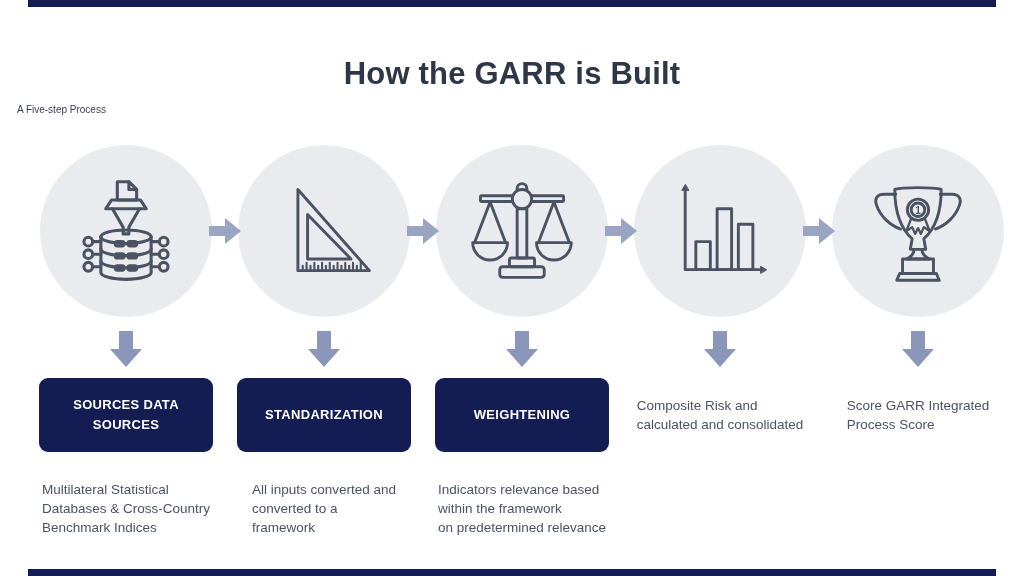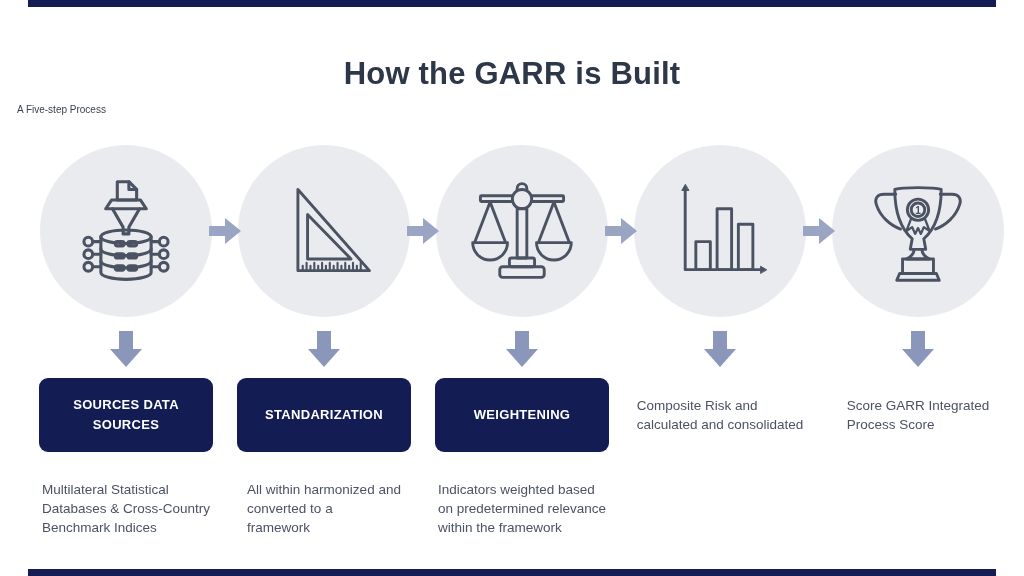--- a/index.html
+++ b/index.html
@@ -107,21 +107,21 @@
     <div class="arrow-down">
       <svg width="34" height="38" viewBox="0 0 34 38">
           <path d="M10,1 H24 V19 H33 L17,37 L1,19 H10 Z" fill="#8b97ba"></path>
         </svg>
     </div>
     <div class="label-box">
       <div>STANDARIZATION</div>
       <div></div>
     </div>
     <div class="desc">
-      <div>All within harmonized and</div>
+      <div>All inputs converted and</div>
       <div>converted to a</div>
       <div>framework</div>
     </div>
   </div>
 
   <div class="col">
     <div class="circle">
       <svg class="icon-svg" width="116" height="116" viewBox="0 0 120 120" stroke-width="3">
         <rect x="17" y="23.5" width="86" height="6" rx="1"></rect>
         <path d="M55,17 v-1 a5,5 0 0 1 10,0 v1"></path>
@@ -138,23 +138,23 @@
     <div class="arrow-down">
       <svg width="34" height="38" viewBox="0 0 34 38">
           <path d="M10,1 H24 V19 H33 L17,37 L1,19 H10 Z" fill="#8b97ba"></path>
         </svg>
     </div>
     <div class="label-box">
       <div>WEIGHTENING</div>
       <div></div>
     </div>
     <div class="desc">
-      <div>Indicators weighted based</div>
+      <div>Indicators relevance based</div>
+      <div>within the framework</div>
       <div>on predetermined relevance</div>
-      <div>within the framework</div>
       <div></div>
     </div>
   </div>
 
   <div class="col">
     <div class="circle">
       <svg class="icon-svg" width="116" height="116" viewBox="0 0 120 120" stroke-width="3">
         <path d="M24,17 V100 H103"></path>
         <path d="M24,12 l-3.5,6 h7 z" fill="#4b5363" stroke-width="1"></path>
         <path d="M108,100 l-6,-3.5 v7 z" fill="#4b5363" stroke-width="1"></path>

